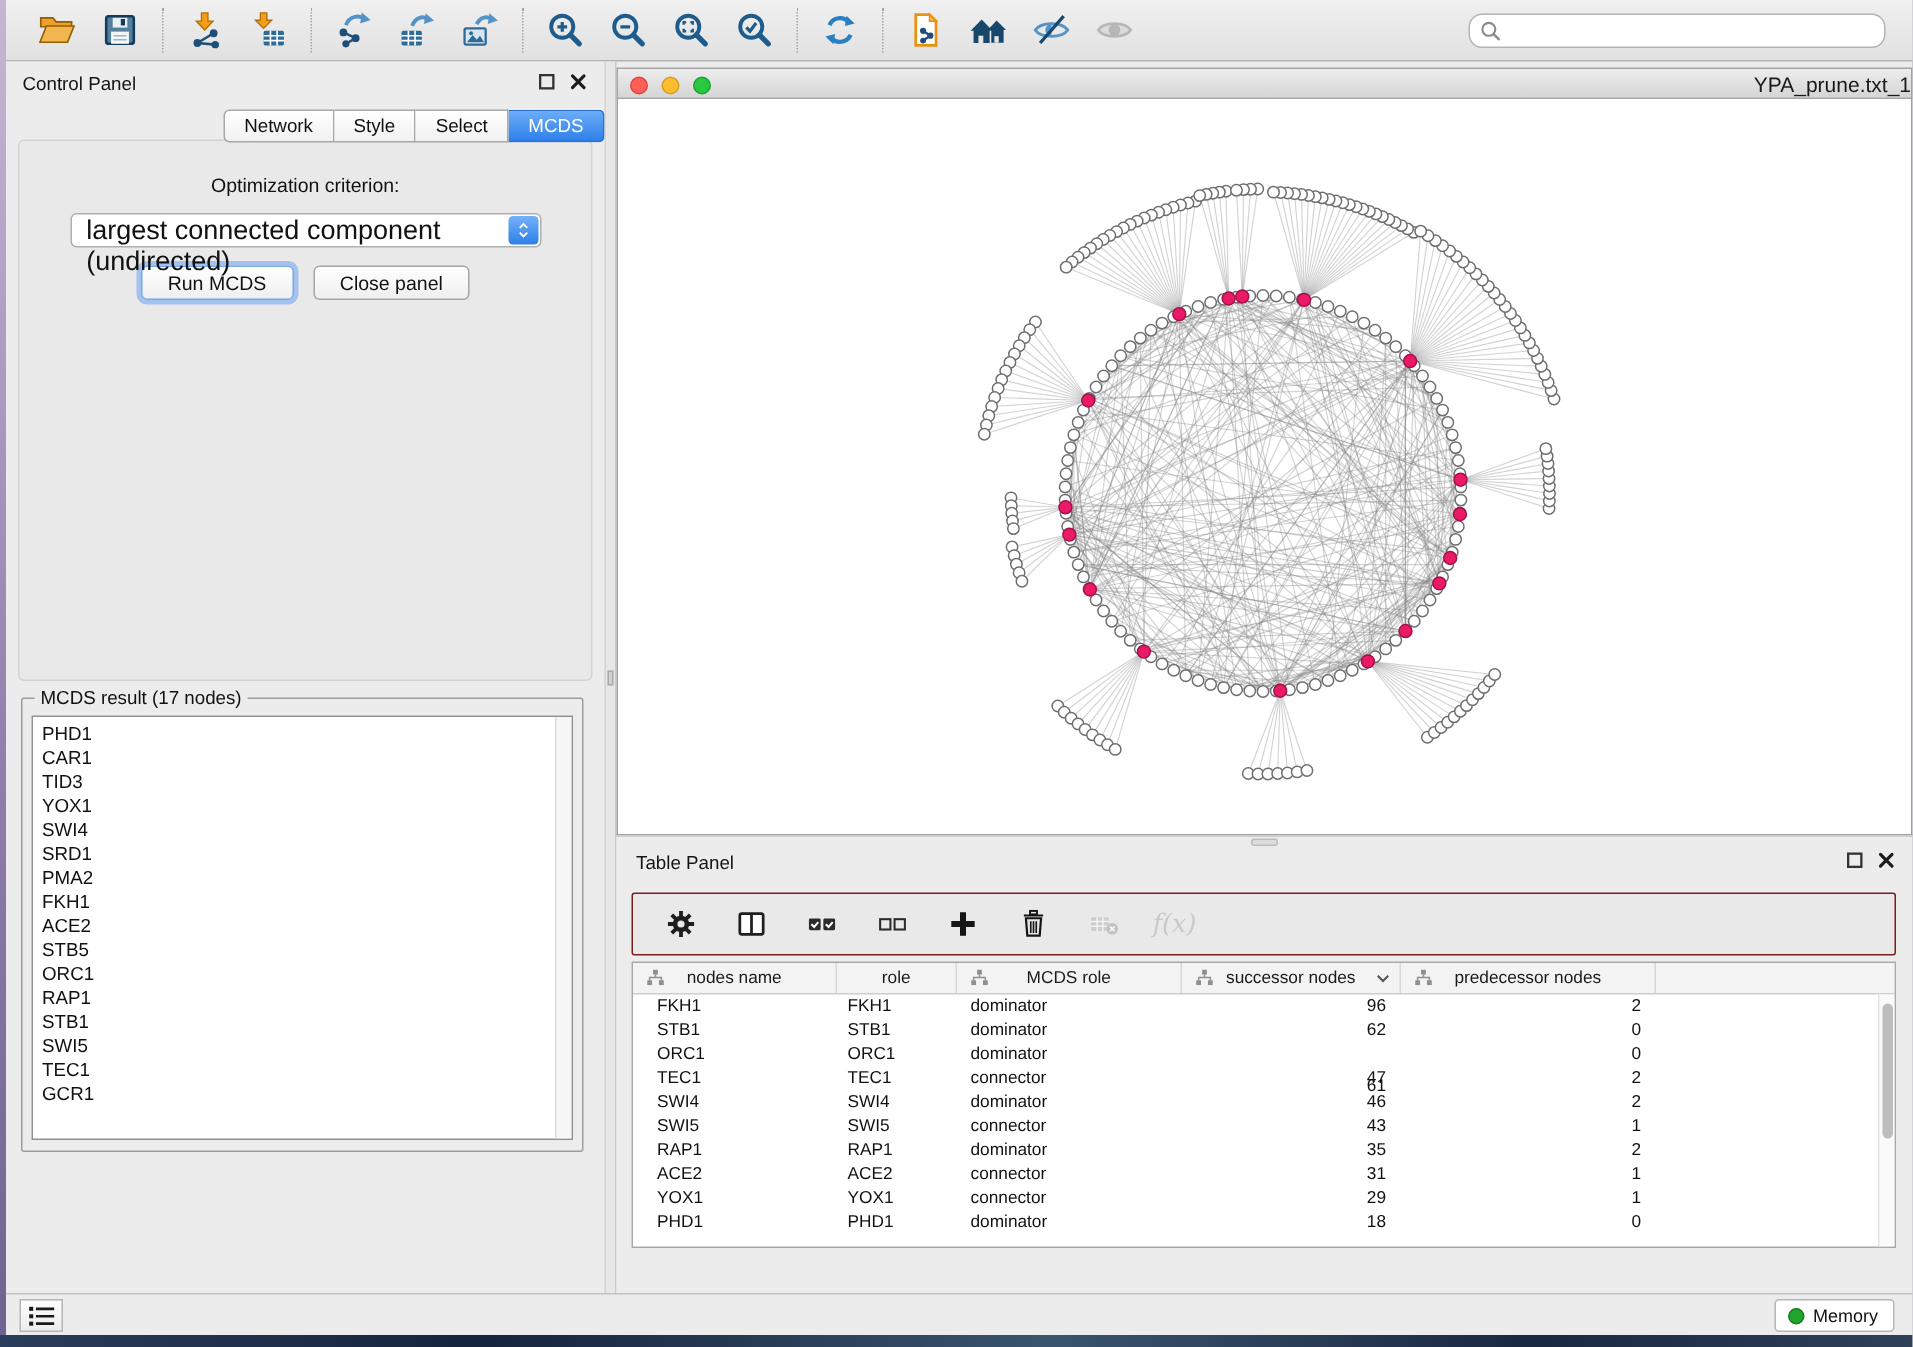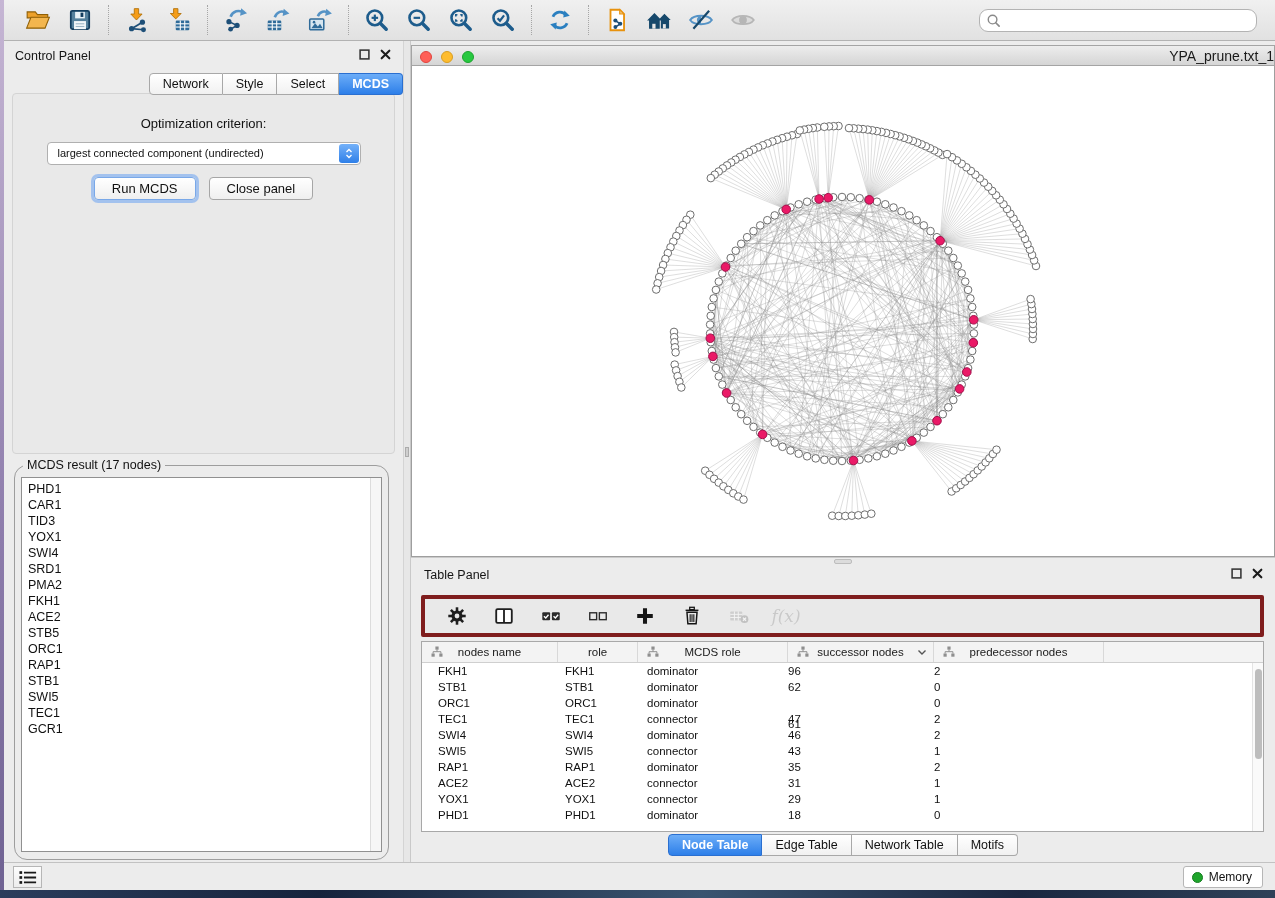--- a/index.html
+++ b/index.html
@@ -28,35 +28,35 @@
   .win-icons { position:absolute; right:12px; top:8px; display:flex; gap:10px; align-items:center; }
 
   
   .control-panel { position:absolute; left:0; top:41px; width:399px; bottom:28px; background:#ececec; }
   .cp-title { position:absolute; left:11px; top:8px; }
   .cp-tabs { position:absolute; left:0; right:0; top:32px; display:flex; justify-content:flex-end; z-index:2; }
   .tab { font-size:12.5px; padding:3px 13px; background:linear-gradient(#ffffff,#f1f1f1);
     border:1px solid #a8a8a8; border-left:none; color:#111; cursor:default; white-space:nowrap; }
   .tab:first-child { border-left:1px solid #a8a8a8; border-radius:4px 0 0 4px; }
   .tab:last-child { border-radius:0 4px 4px 0; }
-  .tab.active { background:linear-gradient(#6cadf8,#2d7fe9); color:#fff; border-color:#2a6fd0;font-weight:bold; }
+  .tab.active { background:linear-gradient(#6cadf8,#2d7fe9); color:#fff; border-color:#2a6fd0; }
   .cp-box { position:absolute; left:8px; right:8px; top:52px; height:361px; background:#e9e9e9;
     border:1px solid #d4d4d4; border-radius:4px; }
   .opt-label { text-align:center; margin-top:22px; font-size:13px; color:#111; }
   .dropdown { position:relative; margin:11px auto 0; width:314px; height:23px; background:#fff;
-    border:1px solid #b0b0b0; border-radius:4px; font-size:11px; line-height:21px; padding-left:10px; color:#111; }
+    border:1px solid #b0b0b0; border-radius:4px; font-size:18px; line-height:21px; padding-left:10px; color:#111; }
   .dd-stepper { position:absolute; right:1px; top:1px; width:20px; height:19px; border-radius:3px;
     background:linear-gradient(#74b1f9,#2e7fe8); display:flex; flex-direction:column; align-items:center;
     justify-content:center; gap:1px; }
   .btn-row { display:flex; justify-content:center; gap:13px; margin-top:12px; }
   .btn { height:23px; padding:0 17px; font-size:13px; background:linear-gradient(#ffffff,#efefef);
     border:1px solid #a6a6a6; border-radius:4px; color:#111; display:flex; align-items:center; cursor:default; }
   .btn.focused { border-color:#79a8e8; box-shadow:0 0 0 3px rgba(106,162,242,.55); }
-  .groupbox { position:absolute; left:10px; right:14px; top:424px; height:395px;
-    border:1px solid #9d9d9d; border-radius:13px; }
+  .groupbox { position:absolute; left:10px; right:14px; top:424px; height:303px;
+    border:1px solid #9d9d9d; border-radius:2px; }
   .groupbox-legend { position:absolute; top:-8px; left:8px; background:#ececec; padding:0 4px;
     font-size:12.5px; color:#111; }
   .mcds-list { position:absolute; left:6px; right:6px; top:11px; bottom:7px; background:#fff;
     border:1px solid #909090; overflow:hidden; font-size:12.5px; padding:3px 12px 0 6px; }
   .mcds-item { line-height:16px; color:#111; }
   .mcds-scroll { position:absolute; right:0; top:0; bottom:0; width:11px; background:#f6f6f6;
     border-left:1px solid #dcdcdc; }
 
   .v-splitter { position:absolute; left:399px; top:41px; width:8px; bottom:28px; background:#e7e7e7;
     border-left:1px solid #d4d4d4; border-right:1px solid #c9c9c9; }
@@ -77,34 +77,34 @@
     border:1px solid #9e9e9e; border-top:none; overflow:hidden; }
   #net-svg { position:absolute; left:0; top:0; }
 
   
   .table-panel { position:absolute; left:407px; top:557px; right:0; bottom:28px; background:#ececec;
     border-top:1px solid #cacaca; }
   .tp-title { position:absolute; left:13px; top:10px; }
   .h-handle { position:absolute; top:1px; left:50%; margin-left:-9px; width:18px; height:5px;
     background:#dcdcdc; border:1px solid #bdbdbd; border-radius:2px; }
   .tp-toolbar { position:absolute; left:10px; right:11px; top:37px; height:42px; background:#e9e9e9;
-    border:4px solid #7f1d1d; border-radius:2px; display:flex; align-items:center; gap:17px; padding-left:17px; }
+    border:1px solid #7f1d1d; border-radius:2px; display:flex; align-items:center; gap:17px; padding-left:17px; }
   .fx-label { font-family:"DejaVu Serif",serif; font-style:italic; font-size:17px; color:#b0b0b0; }
   .tp-table { position:absolute; left:10px; right:11px; top:83px; bottom:30px; background:#fff;
     border:1px solid #a8a8a8; overflow:hidden; }
   .thead { display:flex; height:21px; background:#f3f3f3; border-bottom:1px solid #cfcfcf; }
   .th { position:relative; display:flex; align-items:center; justify-content:center;
     border-right:1px solid #d8d8d8; font-size:11.5px; color:#1a1a1a; flex:none; }
   .th-icon { position:absolute; left:9px; top:4px; }
   .th-sort { position:absolute; right:6px; top:7px; }
   .th.filler { flex:1; border-right:none; }
   .tr { display:flex; height:16px; align-items:center; }
   .td { flex:none; font-size:11.5px; color:#111; white-space:nowrap; overflow:hidden; }
   .td.left { text-align:left; }
-  .td.right { text-align:left; padding-right:10px; }
+  .td.right { text-align:right; padding-right:10px; }
   .td.c0 { padding-left:16px; }
   .td.c1 { padding-left:7px; }
   .td.c2 { padding-left:9px; }
   .tp-scroll { position:absolute; right:0; top:21px; bottom:0; width:11px; background:#fafafa;
     border-left:1px solid #e4e4e4; }
   .tp-thumb { position:absolute; left:2px; width:7px; top:6px; height:90px; background:#bdbdbd;
     border-radius:4px; }
   .tp-tabs { position:absolute; left:0; right:0; bottom:6px; display:flex; justify-content:center; }
 
   
@@ -1389,26 +1389,20 @@
               <div class="td left c1" style="width: 80px;">PHD1</div>
               <div class="td left c2" style="width: 150px;">dominator</div>
               <div class="td right c3" style="width: 146px;">18</div>
               <div class="td right c4" style="width: 170px;">0</div>
             </div>
           </div>
         <div class="tp-scroll">
           <div class="tp-thumb"></div>
         </div>
       </div>
-      <div class="tp-tabs" id="tp-tabs">
-          <span class="tab active">Node Table</span>
-          <span class="tab">Edge Table</span>
-          <span class="tab">Network Table</span>
-          <span class="tab">Motifs</span>
-        </div>
     </div>
 
     <div class="status-bar">
       <div class="sb-list-btn">
         <svg width="18" height="15" viewBox="0 0 20 16">
             <use href="#sym-list"></use>
           </svg>
       </div>
       <div class="memory-btn">
         <span class="mem-dot"></span>

